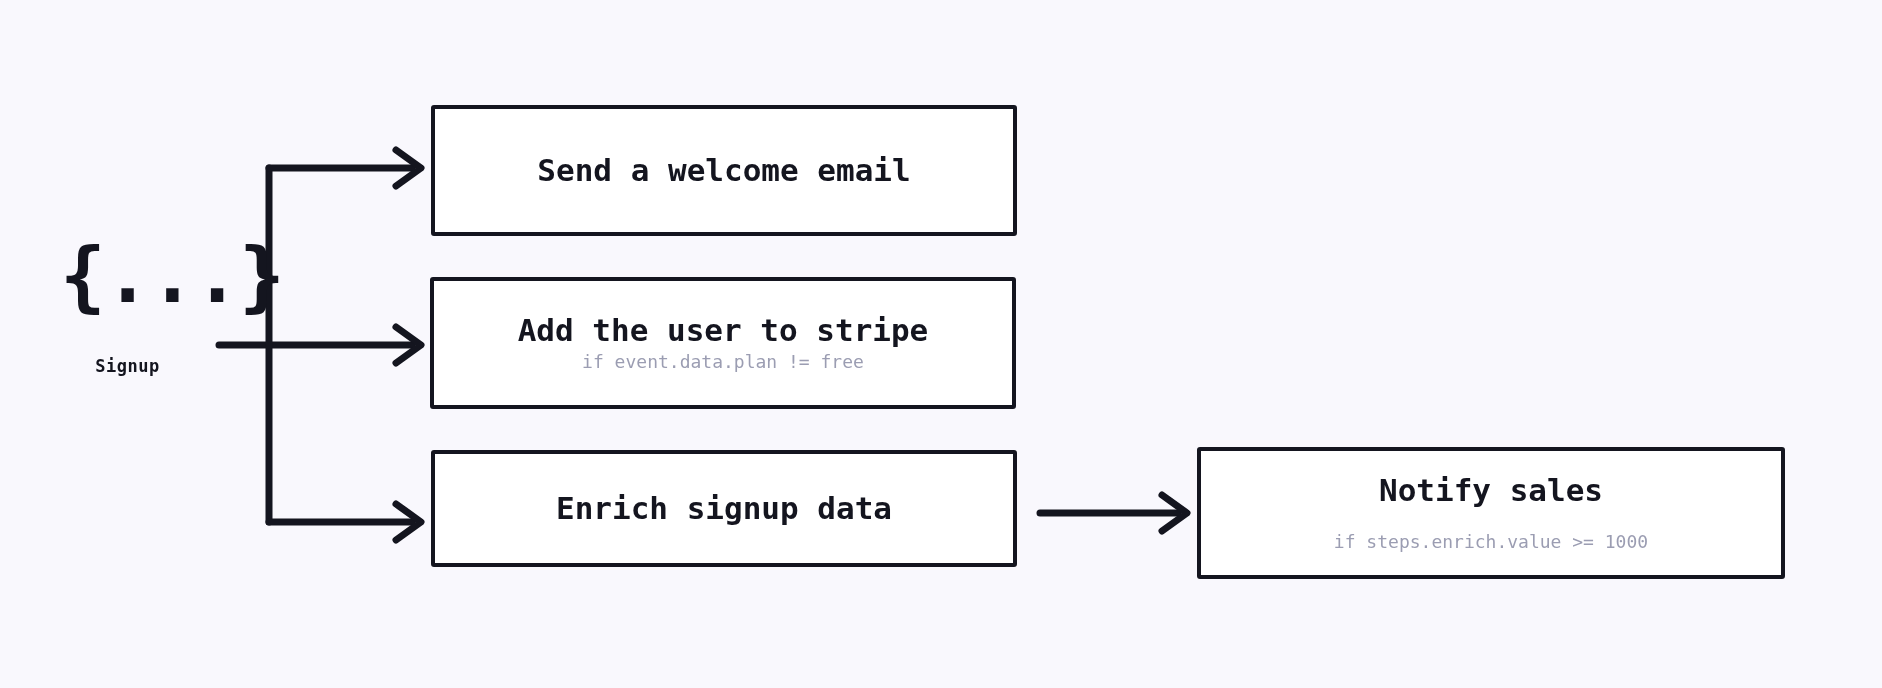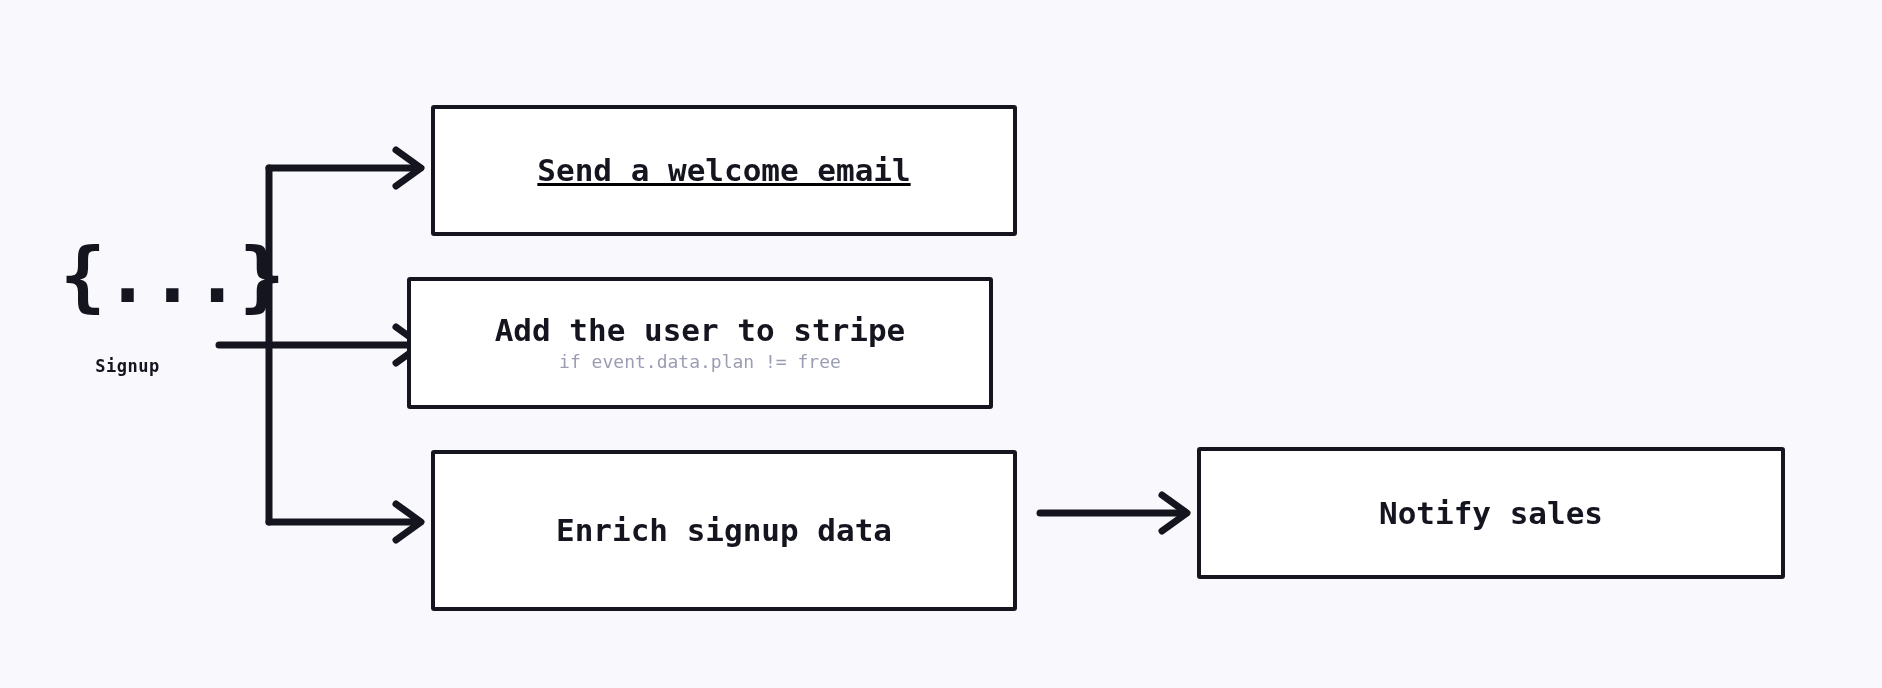--- a/index.html
+++ b/index.html
@@ -91,23 +91,23 @@
     color: #9b9db2;
     line-height: 1.25;
     margin-top: 2px;
     white-space: nowrap;
   }
   .step-sub:empty {
     display: none;
   }
 
   
-  #step-welcome  { left: 431px; top: 105px; width: 586px; height: 131px; text-decoration: underline; }
-  #step-stripe   { left: 407px; top: 277px; width: 586px; height: 132px; }
-  #step-enrich   { left: 431px; top: 450px; width: 586px; height: 161px; }
+  #step-welcome  { left: 431px; top: 105px; width: 586px; height: 131px; }
+  #step-stripe   { left: 430px; top: 277px; width: 586px; height: 132px; }
+  #step-enrich   { left: 431px; top: 450px; width: 586px; height: 117px; }
   #step-notify   { left: 1197px; top: 447px; width: 588px; height: 132px; gap: 20px; }
 </style>
 </head>
 <body>
 
 <div id="canvas">
 
   <svg id="wires" viewBox="0 0 1882 688" width="1882" height="688" xmlns="http://www.w3.org/2000/svg">
     <g fill="none" stroke="#14151f" stroke-width="7" stroke-linecap="round" stroke-linejoin="miter">
 
@@ -145,15 +145,16 @@
     <div class="step-sub">if event.data.plan != free</div>
   </div>
 
   <div class="step-box" id="step-enrich">
     <div class="step-title">Enrich signup data</div>
 
   </div>
 
   <div class="step-box" id="step-notify">
     <div class="step-title">Notify sales</div>
+    <div class="step-sub">if steps.enrich.value &gt;= 1000</div>
   </div>
 
 </div>
 
 </body></html>

